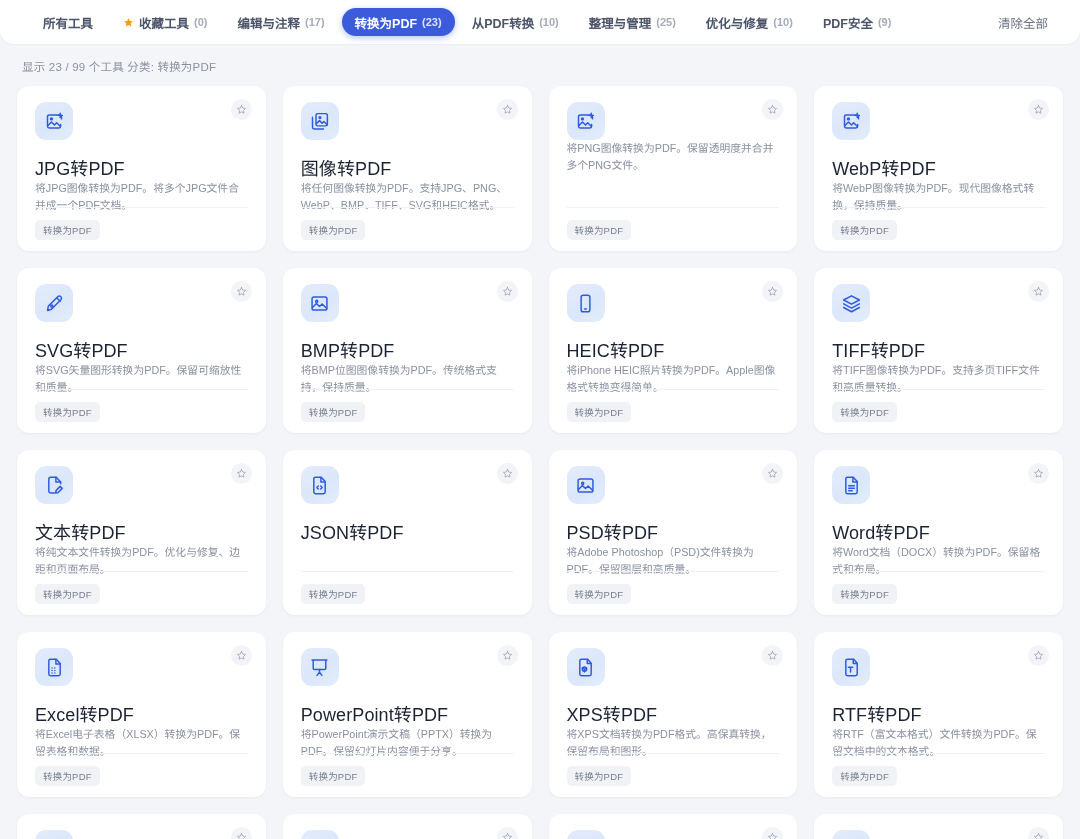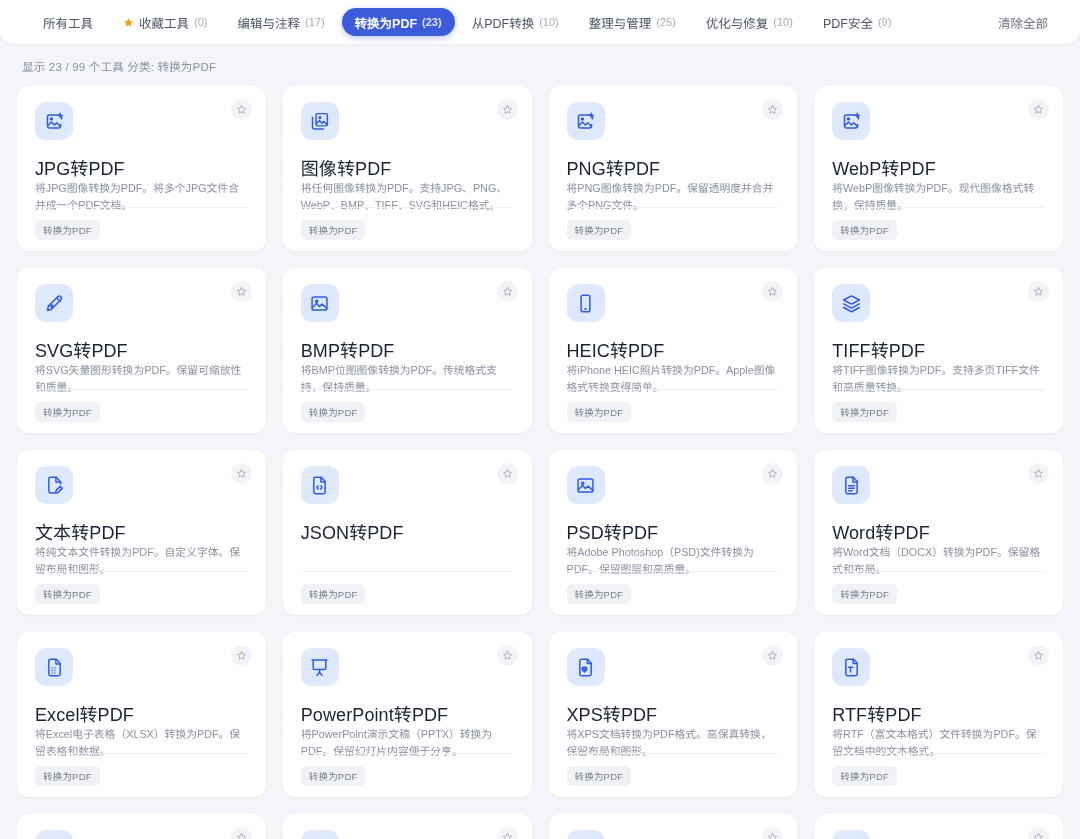--- a/index.html
+++ b/index.html
@@ -41,20 +41,21 @@
     align-items: center;
     gap: 5px;
     height: 28px;
     padding: 0 13px;
     border-radius: 999px;
     font-size: 12.5px;
     color: #4b5468;
     white-space: nowrap;
     cursor: pointer;
     user-select: none;
+    font-weight: bold;
   }
   .tab .count {
     font-size: 11px;
     color: #a6abba;
   }
   .tab.active {
     background: #3b5bdb;
     color: #ffffff;
     font-weight: bold;
     box-shadow: 0 2px 6px rgba(59,91,219,0.35);
@@ -264,21 +265,20 @@
        <circle stroke="currentColor" fill="none" stroke-width="1.7" stroke-linecap="round" stroke-linejoin="round" cx="8.5" cy="9" r="1.1"></circle>
        <path stroke="currentColor" fill="none" stroke-width="1.7" stroke-linecap="round" stroke-linejoin="round" d="M4.5 16.5l4-4 3.5 3.5 2.5-2.5 4 4"></path>
        <path stroke="currentColor" fill="none" stroke-width="1.7" stroke-linecap="round" stroke-linejoin="round" d="M18.5 2.5v5M21 5h-5"></path>
      </svg>
       </div>
       <div class="fav-btn">
         <svg width="11" height="11" viewBox="0 0 24 24">
      <path stroke="currentColor" fill="none" stroke-width="1.7" stroke-linecap="round" stroke-linejoin="round" d="M12 3.3l2.7 5.5 6 .9-4.35 4.25 1.03 6-5.38-2.83-5.38 2.83 1.03-6L3.3 9.7l6-.9L12 3.3z"></path>
    </svg>
       </div>
-      <div class="card-title">PNG转PDF</div>
       <div class="card-desc">将PNG图像转换为PDF。保留透明度并合并多个PNG文件。</div>
       <div class="card-footer">
         <span class="badge">转换为PDF</span>
       </div>
     </div>
     <div class="card">
       <div class="card-icon">
         <svg width="21" height="21" viewBox="0 0 24 24">
        <path stroke="currentColor" fill="none" stroke-width="1.7" stroke-linecap="round" stroke-linejoin="round" d="M20 9V6.5a2 2 0 0 0-2-2H6a2 2 0 0 0-2 2v11a2 2 0 0 0 2 2h11a2 2 0 0 0 2-2v-2"></path>
        <circle stroke="currentColor" fill="none" stroke-width="1.7" stroke-linecap="round" stroke-linejoin="round" cx="8.5" cy="9" r="1.1"></circle>
@@ -379,21 +379,21 @@
        <path stroke="currentColor" fill="none" stroke-width="1.7" stroke-linecap="round" stroke-linejoin="round" d="M13.6 2.6V8H19"></path>
        <path stroke="currentColor" fill="none" stroke-width="1.7" stroke-linecap="round" stroke-linejoin="round" d="M18.5 13l2.3 2.3-4.6 4.6-2.9.6.6-2.9 4.6-4.6z"></path>
      </svg>
       </div>
       <div class="fav-btn">
         <svg width="11" height="11" viewBox="0 0 24 24">
      <path stroke="currentColor" fill="none" stroke-width="1.7" stroke-linecap="round" stroke-linejoin="round" d="M12 3.3l2.7 5.5 6 .9-4.35 4.25 1.03 6-5.38-2.83-5.38 2.83 1.03-6L3.3 9.7l6-.9L12 3.3z"></path>
    </svg>
       </div>
       <div class="card-title">文本转PDF</div>
-      <div class="card-desc">将纯文本文件转换为PDF。自定义字体、保留布局和图形。</div>
+      <div class="card-desc">将纯文本文件转换为PDF。优化与修复、边距和页面布局。</div>
       <div class="card-footer">
         <span class="badge">转换为PDF</span>
       </div>
     </div>
     <div class="card">
       <div class="card-icon">
         <svg width="21" height="21" viewBox="0 0 24 24">
        <path stroke="currentColor" fill="none" stroke-width="1.7" stroke-linecap="round" stroke-linejoin="round" d="M14 2.6H7.5a2 2 0 0 0-2 2v14.8a2 2 0 0 0 2 2h9a2 2 0 0 0 2-2V7.5L14 2.6z"></path>
        <path stroke="currentColor" fill="none" stroke-width="1.7" stroke-linecap="round" stroke-linejoin="round" d="M13.6 2.8V8H18.4"></path>
        <path stroke="currentColor" fill="none" stroke-width="1.7" stroke-linecap="round" stroke-linejoin="round" d="M10.6 12.6l-1.6 1.7 1.6 1.7M13.4 12.6l1.6 1.7-1.6 1.7"></path>

